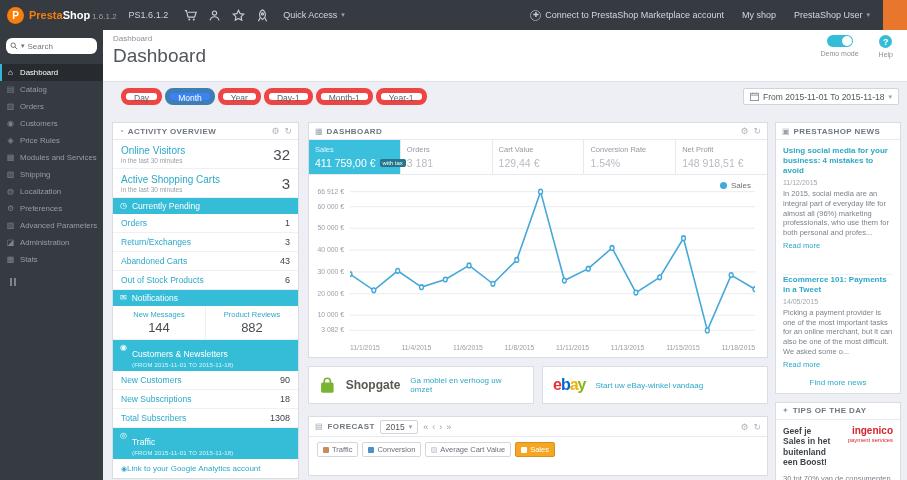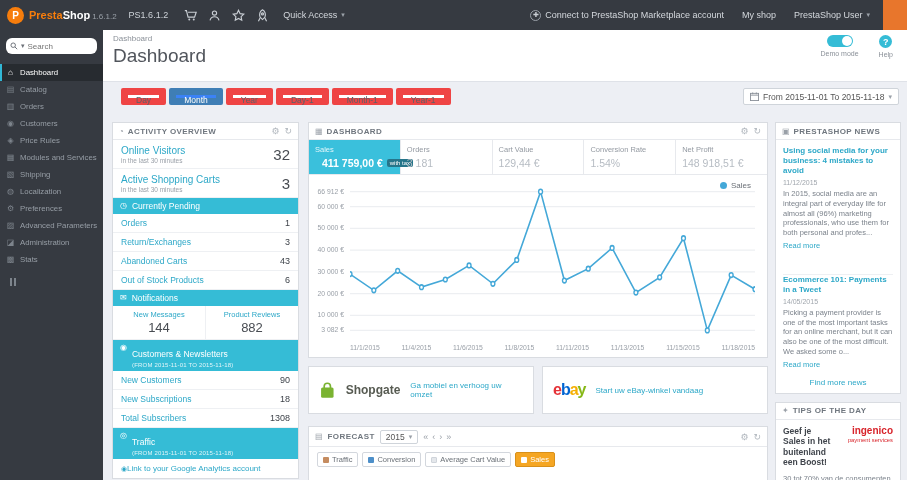--- a/index.html
+++ b/index.html
@@ -38,21 +38,21 @@
   .bc{font-size:8px;color:#8a9098;}
   .page-title{font-size:19px;font-weight:400;color:#51555c;margin-top:2px;}
   .hdr-right{position:absolute;right:14px;top:5px;display:flex;gap:20px;}
   .hdr-item{display:flex;flex-direction:column;align-items:center;gap:3px;}
   .toggle{width:26px;height:12px;background:#35bcd6;border-radius:7px;position:relative;display:block;cursor:pointer;}
   .toggle .knob{position:absolute;right:1px;top:1px;width:10px;height:10px;background:#fff;border-radius:50%;}
   .help-circle{width:13px;height:13px;border-radius:50%;background:#35bcd6;color:#fff;font-size:9px;font-weight:bold;display:flex;align-items:center;justify-content:center;cursor:pointer;}
   .cap{font-size:7px;color:#8a9098;}
   
   .filter-row{position:absolute;top:58px;left:18px;display:flex;gap:3px;}
-  .fbtn{height:17px;padding:0 8px;font-size:8.5px;color:#5b6068;background:#fff;border:7px solid #ef4444;border-radius:2px;cursor:pointer;font-family:"Liberation Sans",sans-serif;}
+  .fbtn{height:17px;padding:0 8px;font-size:8.5px;color:#5b6068;background:#fff;border:5px solid #ef4444;border-radius:8px;cursor:pointer;font-family:"Liberation Sans",sans-serif;}
   .fbtn.active{background:#3b82f6;border-color:#3f7eb5;color:#fff;}
   .daterange{position:absolute;top:58px;right:8px;height:17px;background:#fff;border:1px solid #cfd4da;border-radius:2px;display:flex;align-items:center;gap:4px;padding:0 6px;font-size:8.5px;color:#555;cursor:pointer;}
   
   .panel{background:#fff;border:1px solid #d9dce1;}
   .phead{height:17px;display:flex;align-items:center;gap:4px;padding:0 6px;border-bottom:1px solid #e7e9ed;}
   .pico{font-size:8px;color:#9aa0a8;}
   .ptitle{font-size:8px;font-weight:bold;color:#70777f;letter-spacing:.4px;}
   .ptools{margin-left:auto;display:flex;gap:5px;font-size:9px;color:#b0b6bd;}
   .ptools span{cursor:pointer;}
   
@@ -80,34 +80,34 @@
   .ga-link{font-size:8px;color:#2da8c8;cursor:pointer;}
   
   .kpis{display:flex;border-bottom:1px solid #e7e9ed;}
   .kpi{flex:1;padding:5px 6px;border-right:1px solid #e7e9ed;cursor:pointer;min-width:0;}
   .kpi:last-child{border-right:none;}
   .kpi .kl{font-size:7.5px;color:#949aa2;white-space:nowrap;}
   .kpi .kv{font-size:10.5px;color:#b6bcc3;white-space:nowrap;}
   .kpi .kvrow{margin-top:3px;display:flex;align-items:center;gap:4px;}
   .kpi.active{background:#3ac0dc;}
   .kpi.active .kl{color:#e2f6fb;}
-  .kpi.active .kv{color:#fff;font-weight:bold;margin-left:7px;}
+  .kpi.active .kv{color:#fff;font-weight:normal;}
   .kbadge{background:#26758a;color:#fff;font-size:6px;padding:1px 3px;border-radius:2px;white-space:nowrap;}
   
   .chart-wrap{position:relative;height:172px;margin:6px 8px 4px 4px;}
   .legend{position:absolute;top:0;right:8px;display:flex;align-items:center;gap:4px;font-size:8px;color:#6b7077;z-index:2;}
   .legend .dot{width:7px;height:7px;border-radius:50%;background:#44a8d8;display:block;}
   .ylabels{position:absolute;left:0;top:6px;bottom:18px;width:33px;}
   .ylabels div{position:absolute;right:2px;font-size:6.8px;color:#9aa0a8;white-space:nowrap;}
   .plot{position:absolute;left:37px;right:4px;top:6px;bottom:18px;}
   .plot svg{width:100%;height:100%;display:block;}
   .xlabels{position:absolute;left:37px;right:4px;bottom:2px;display:flex;justify-content:space-between;font-size:6.8px;color:#9aa0a8;}
   
   .promo-row{display:flex;gap:8px;margin-top:8px;}
-  .promo{flex:1;height:48px;background:#fff;border:1px solid #d9dce1;display:flex;align-items:center;padding:0 10px;gap:10px;}
+  .promo{flex:1;height:38px;background:#fff;border:1px solid #d9dce1;display:flex;align-items:center;padding:0 10px;gap:10px;}
   .shopgate-name{font-size:12px;font-weight:bold;color:#575b52;}
   .promo-link{font-size:8px;color:#2da8c8;cursor:pointer;}
   .ebay-logo{font-size:16px;font-weight:bold;letter-spacing:-1px;}
   .eb1{color:#e53238;}.eb2{color:#0064d2;}.eb3{color:#f5af02;}.eb4{color:#86b817;}
   
   .forecast{margin-top:12px;height:60px;overflow:hidden;}
   .fc-head{height:20px;display:flex;align-items:center;gap:5px;padding:0 6px;border-bottom:1px solid #e7e9ed;}
   .year-select{border:1px solid #cfd4da;border-radius:2px;font-size:8.5px;color:#555;padding:1px 5px;display:flex;align-items:center;gap:4px;cursor:pointer;}
   .pager{display:flex;gap:4px;font-size:9px;color:#9aa0a8;}
   .pager span{cursor:pointer;}

